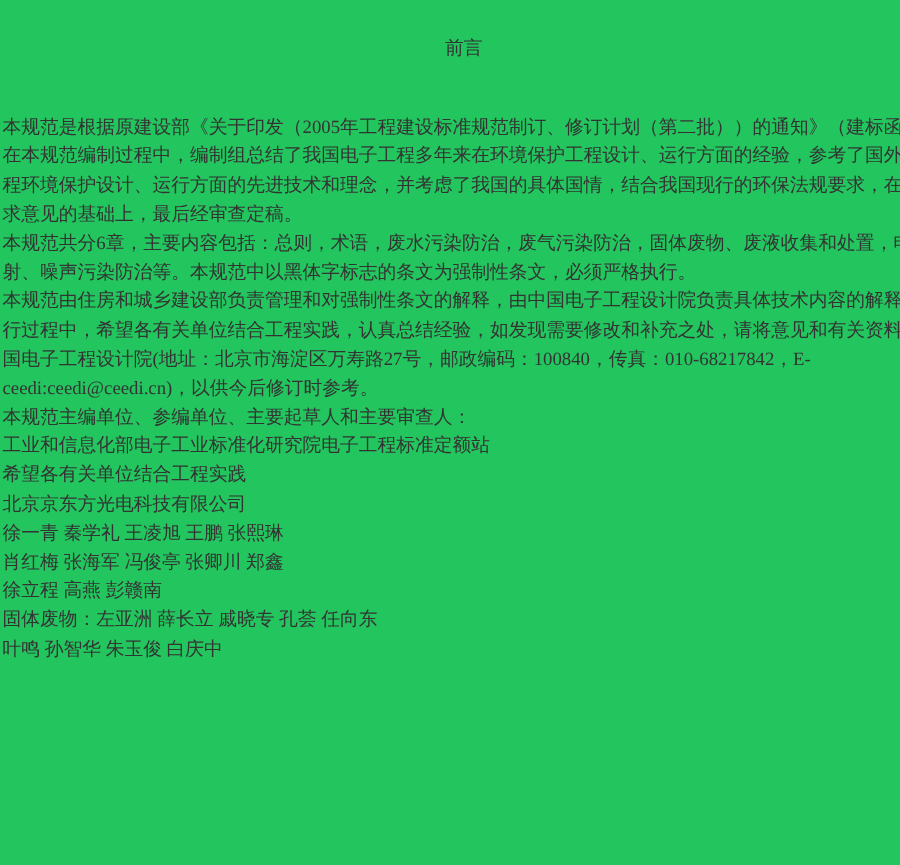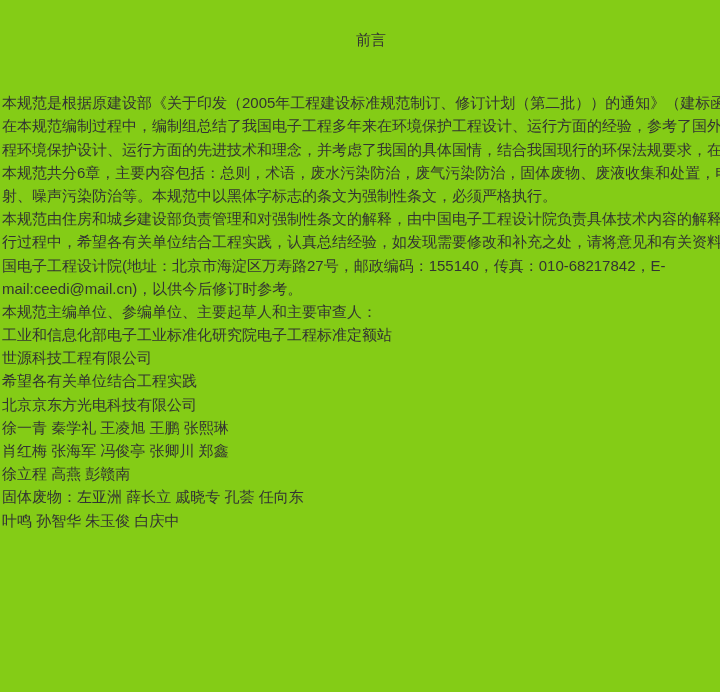--- a/index.html
+++ b/index.html
@@ -5,23 +5,23 @@
   html, body {
     margin: 0;
     padding: 0;
     background: #ffffff;
   }
   .page {
     position: relative;
     width: 720px;
     height: 692px;
     overflow: hidden;
-    background: #84cc16;
+    background: #22c55e;
     color: #333333;
-    font-family: Liberation Sans, sans-serif;
+    font-family: Liberation Serif, serif;
   }
   .doc-title {
     margin: 28px 0 40px 0;
     padding: 0;
     font-size: 15px;
     font-weight: normal;
     line-height: 23.2px;
     text-align: center;
     transform: translateX(11px);
   }
@@ -38,29 +38,29 @@
 </style>
 </head>
 <body>
 
 <div class="page">
   <h1 class="doc-title">前言</h1>
   <div class="doc-content">
     <div class="doc-line">本规范是根据原建设部《关于印发（2005年工程建设标准规范制订、修订计划（第二批））的通知》（建标函</div>
     <div class="doc-line">在本规范编制过程中，编制组总结了我国电子工程多年来在环境保护工程设计、运行方面的经验，参考了国外电子工</div>
     <div class="doc-line">程环境保护设计、运行方面的先进技术和理念，并考虑了我国的具体国情，结合我国现行的环保法规要求，在广泛征</div>
+    <div class="doc-line">求意见的基础上，最后经审查定稿。</div>
     <div class="doc-line">本规范共分6章，主要内容包括：总则，术语，废水污染防治，废气污染防治，固体废物、废液收集和处置，电磁辐</div>
     <div class="doc-line">射、噪声污染防治等。本规范中以黑体字标志的条文为强制性条文，必须严格执行。</div>
     <div class="doc-line">本规范由住房和城乡建设部负责管理和对强制性条文的解释，由中国电子工程设计院负责具体技术内容的解释。在执</div>
     <div class="doc-line">行过程中，希望各有关单位结合工程实践，认真总结经验，如发现需要修改和补充之处，请将意见和有关资料寄至中</div>
-    <div class="doc-line">国电子工程设计院(地址：北京市海淀区万寿路27号，邮政编码：155140，传真：010-68217842，E-</div>
-    <div class="doc-line">mail:ceedi@mail.cn)，以供今后修订时参考。</div>
+    <div class="doc-line">国电子工程设计院(地址：北京市海淀区万寿路27号，邮政编码：100840，传真：010-68217842，E-</div>
+    <div class="doc-line">ceedi:ceedi@ceedi.cn)，以供今后修订时参考。</div>
     <div class="doc-line">本规范主编单位、参编单位、主要起草人和主要审查人：</div>
     <div class="doc-line">工业和信息化部电子工业标准化研究院电子工程标准定额站</div>
-    <div class="doc-line">世源科技工程有限公司</div>
     <div class="doc-line">希望各有关单位结合工程实践</div>
     <div class="doc-line">北京京东方光电科技有限公司</div>
     <div class="doc-line">徐一青 秦学礼 王凌旭 王鹏 张熙琳</div>
     <div class="doc-line">肖红梅 张海军 冯俊亭 张卿川 郑鑫</div>
     <div class="doc-line">徐立程 高燕 彭赣南</div>
     <div class="doc-line">固体废物：左亚洲 薛长立 戚晓专 孔荟 任向东</div>
     <div class="doc-line">叶鸣 孙智华 朱玉俊 白庆中</div>
   </div>
 </div>
 

